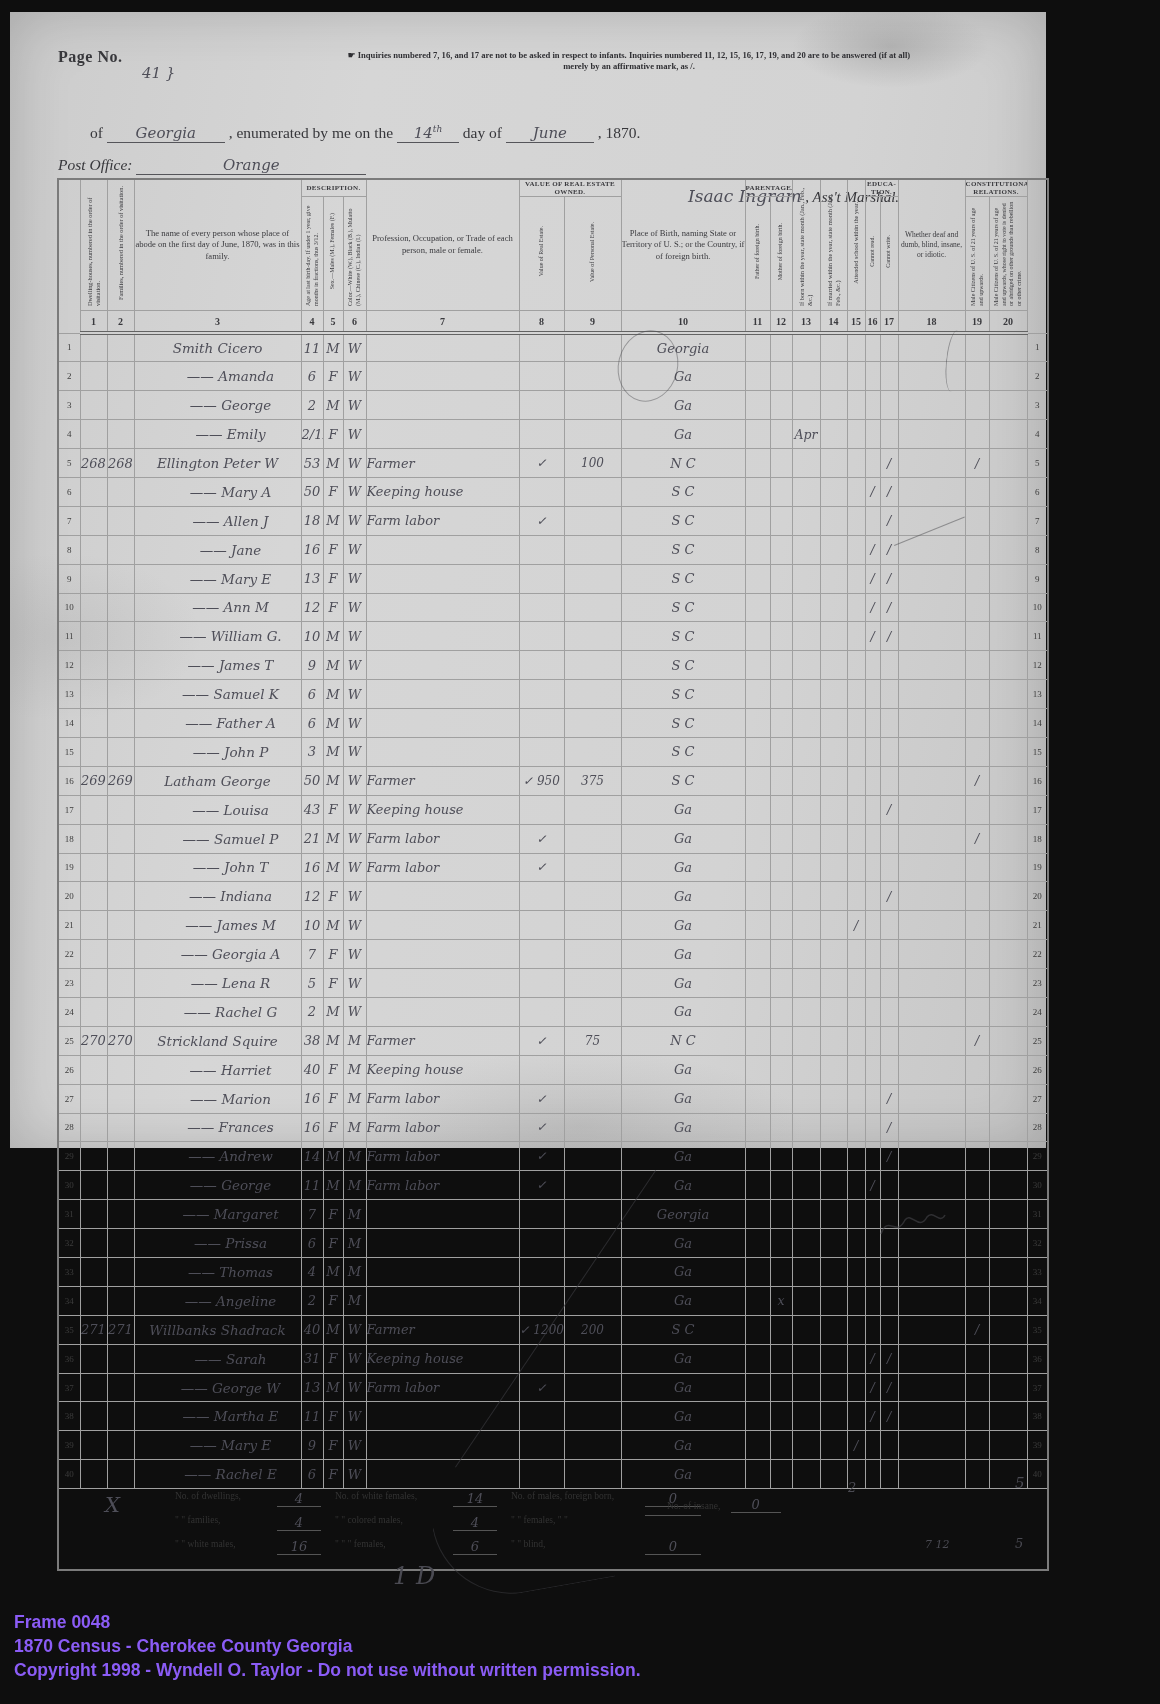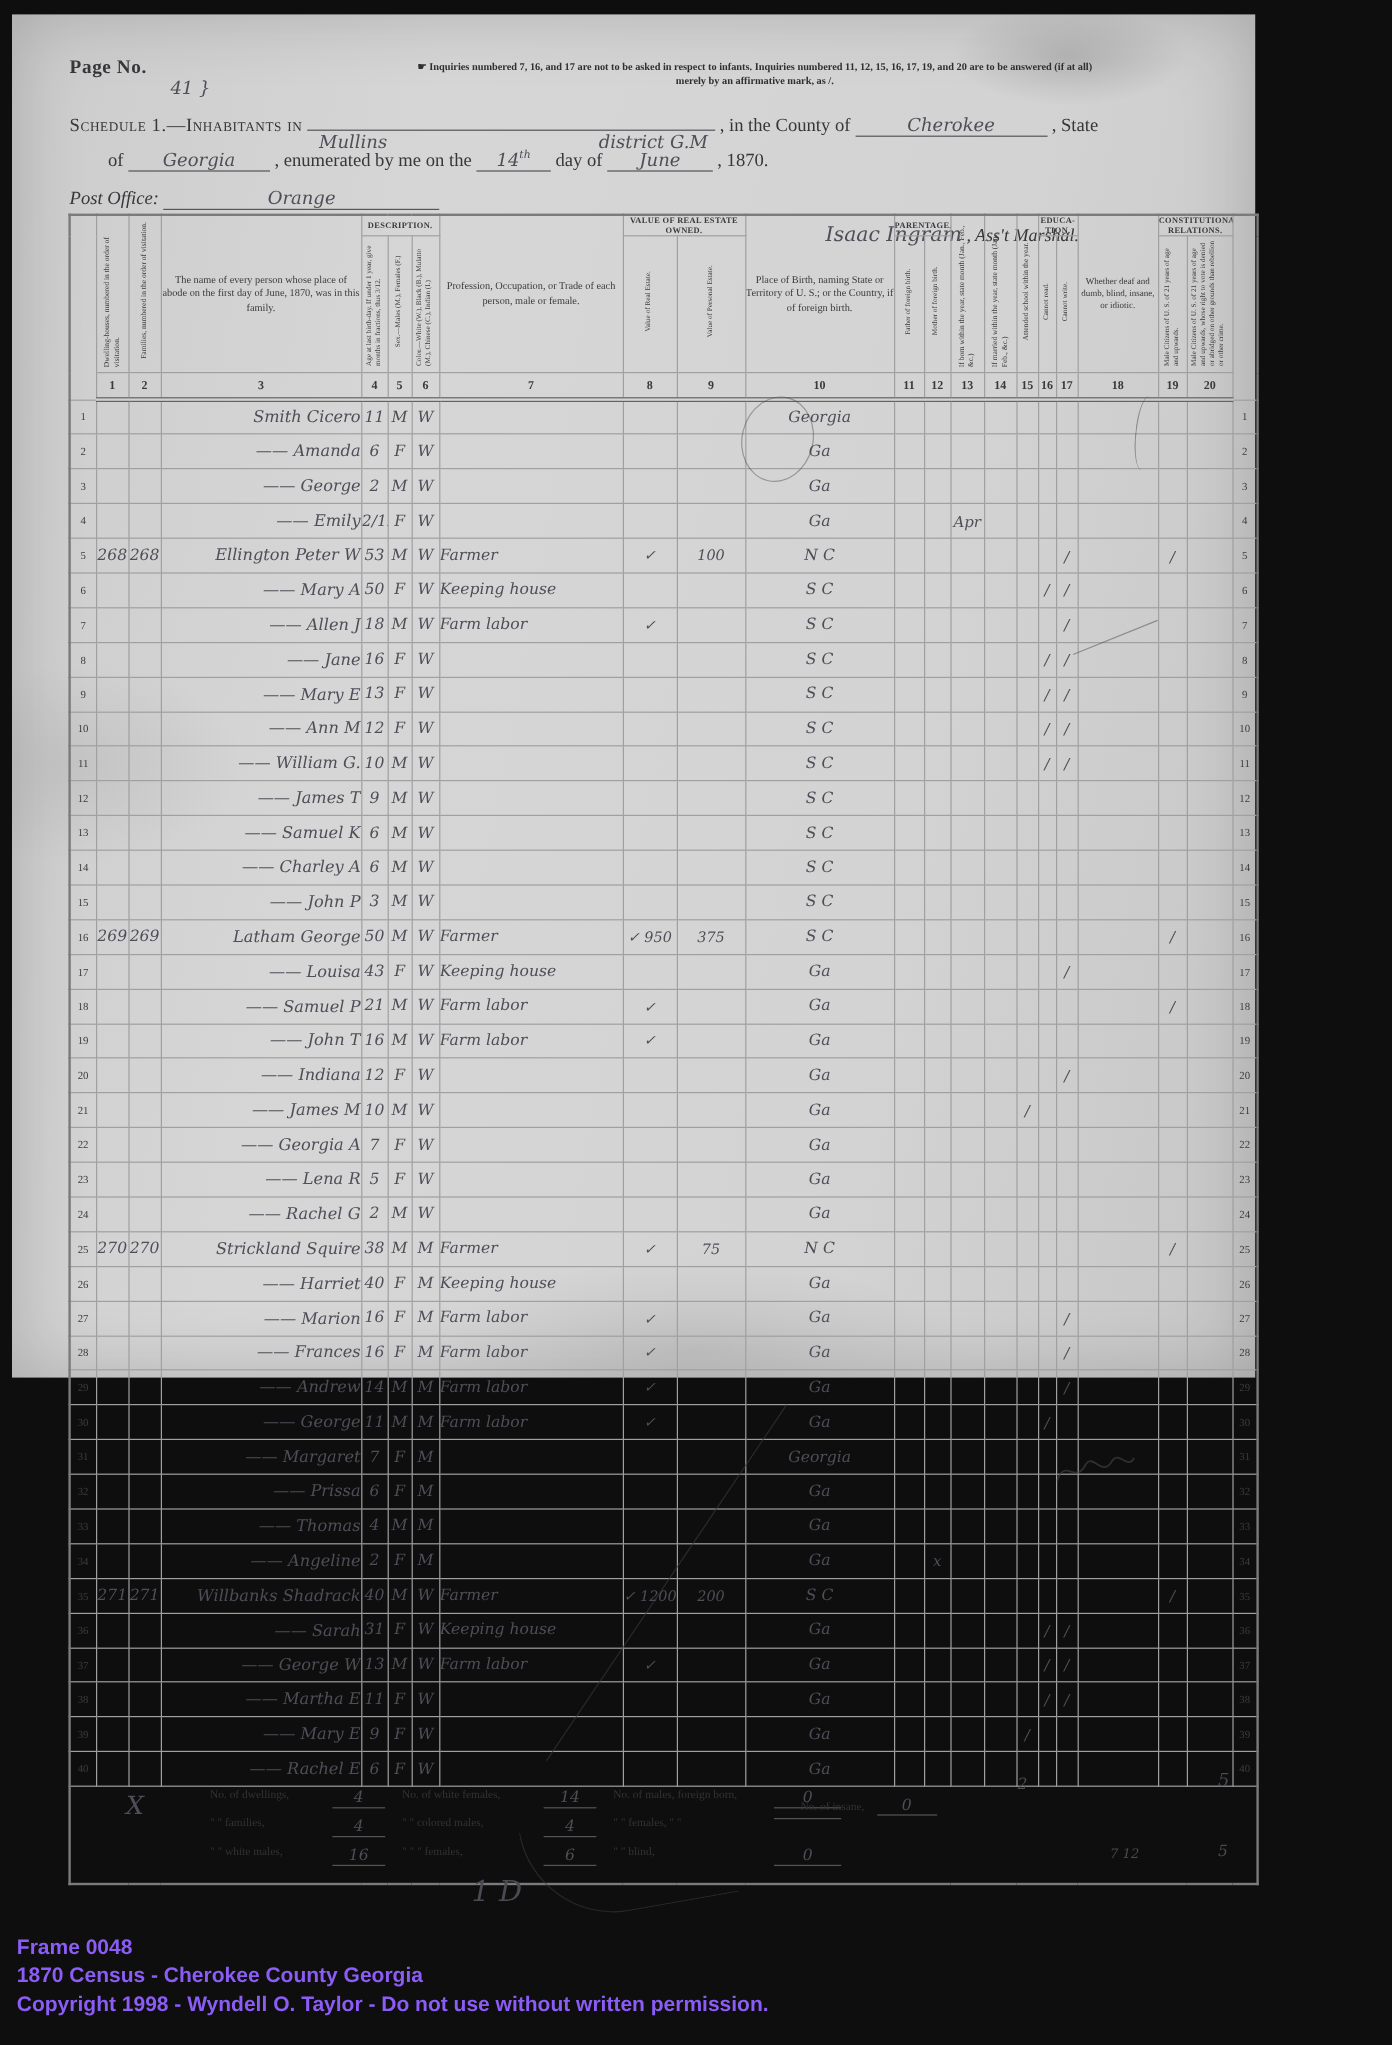--- a/index.html
+++ b/index.html
@@ -46,21 +46,21 @@
   th.grp { font-size:7px; font-weight:bold; letter-spacing:.3px; text-align:center; height:15px; line-height:8px; padding:1px; }
   th.vcell { vertical-align:middle; text-align:center; height:113px; }
   span.vt { display:inline-block; writing-mode:vertical-rl; transform:rotate(180deg);
     font-size:6px; line-height:1.25; max-height:108px; color:#3a3a3e; text-align:left; }
   span.vt2 { max-height:126px; font-size:6.3px; }
   th.big { font-size:8.6px; line-height:1.35; padding:2px 5px; text-align:center; }
   tr.numsrow th { font-size:10px; font-weight:bold; height:20px; border-bottom:4px double #636363; }
   tbody tr { height:28.9px; }
   td.rn { font-family:"Liberation Serif", serif; font-size:9px; font-style:normal; color:#3c3c3c; text-align:center; }
   td.hw { font-size:13px; white-space:nowrap; }
-  td.name { text-align:right; padding-left:5px; font-size:13.5px; }
+  td.name { text-align:center; padding-left:5px; font-size:13.5px; }
   td.name.child { padding-left:26px; }
   td.num, td.pob, td.val, td.mark { text-align:center; }
   td.occ { text-align:left; padding-left:8px; }
   td.val { font-size:12px; }
   td.mark { font-size:12.5px; }
   tfoot td { border-top:4px double #5d5d5d; border-bottom:4px double #5d5d5d; height:80px; }
   .summary { position:relative; height:100%; font-family:"Liberation Serif", serif; color:#333; }
   .xmark { position:absolute; left:46px; top:4px; font:italic 21px "DejaVu Serif", serif; color:#4e4e58; }
   .slines { position:absolute; left:116px; top:2px; }
   .sline { height:24px; display:flex; align-items:flex-start; font-size:9.5px; white-space:nowrap; }
@@ -93,27 +93,20 @@
 
   <div class="pageno printed">Page No.</div>
   <div class="pageno-val hw hw-lg">41 }</div>
 
   <div class="note">
     <span class="hand-icon"></span>
     <span>☛ Inquiries numbered 7, 16, and 17 are not to be asked in respect to infants.   Inquiries numbered 11, 12, 15, 16, 17, 19, and 20 are to be answered (if at all)</span><br>
     <span>merely by an affirmative mark, as /.</span>
   </div>
 
-  <div class="sched1 printed">
-    <span class="sc-caps">Schedule 1.—Inhabitants in</span>
-    <span class="blank" style="width:340px"><span class="hw hw-lg" style="float:left;padding-left:10px">Mullins</span><span class="hw hw-lg" style="float:right;padding-right:6px">district G.M</span></span>
-    <span>, in the County of</span>
-    <span class="blank" style="width:160px"><span class="hw hw-lg">Cherokee</span></span>
-    <span>, State</span>
-  </div>
 
   <div class="sched2 printed">
     <span>of</span>
     <span class="blank" style="width:118px"><span class="hw hw-lg">Georgia</span></span>
     <span>, enumerated by me on the</span>
     <span class="blank" style="width:62px"><span class="hw hw-lg">14</span><sup class="hw">th</sup></span>
     <span>day of</span>
     <span class="blank" style="width:88px"><span class="hw hw-lg">June</span></span>
     <span>, 1870.</span>
   </div>
@@ -517,21 +510,21 @@
           <td class="hw mark"></td>
           <td class="hw mark"></td>
           <td class="hw mark"></td>
           <td class="hw mark"></td>
           <td class="rn">13</td>
         </tr>
         <tr>
           <td class="rn">14</td>
           <td class="hw num"></td>
           <td class="hw num"></td>
-          <td class="hw name child">—— Charley A</td>
+          <td class="hw name child">—— Father A</td>
           <td class="hw num">6</td>
           <td class="hw num">M</td>
           <td class="hw num">W</td>
           <td class="hw occ"></td>
           <td class="hw val"></td>
           <td class="hw val"></td>
           <td class="hw pob">S C</td>
           <td class="hw mark"></td>
           <td class="hw mark"></td>
           <td class="hw mark"></td>

